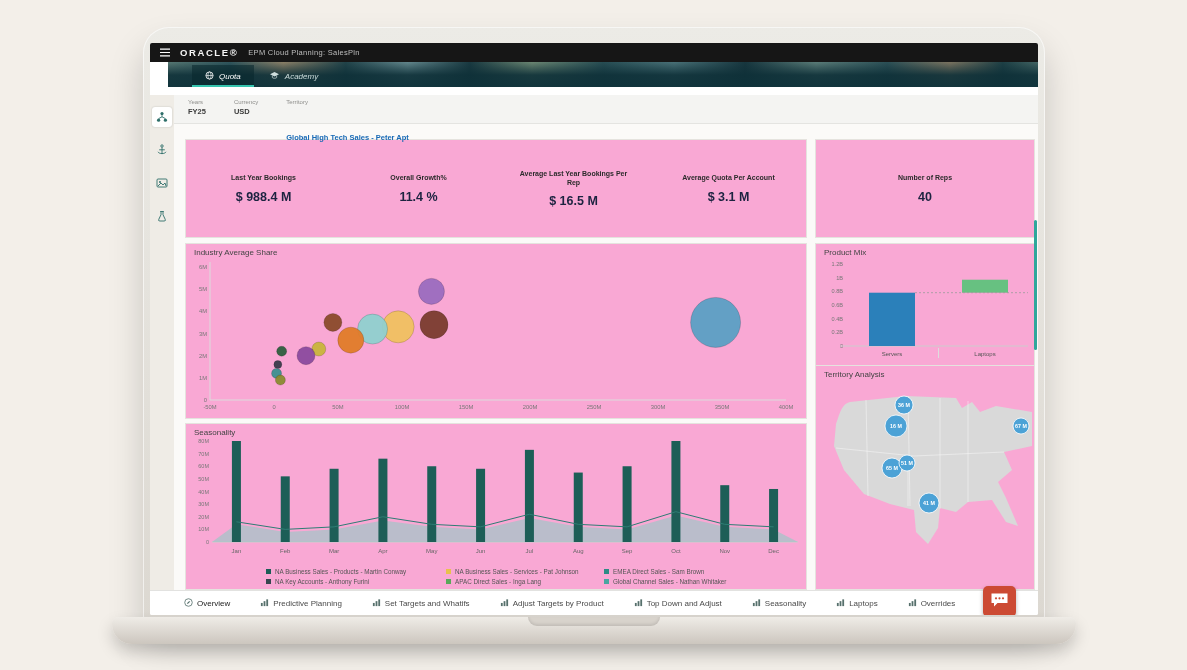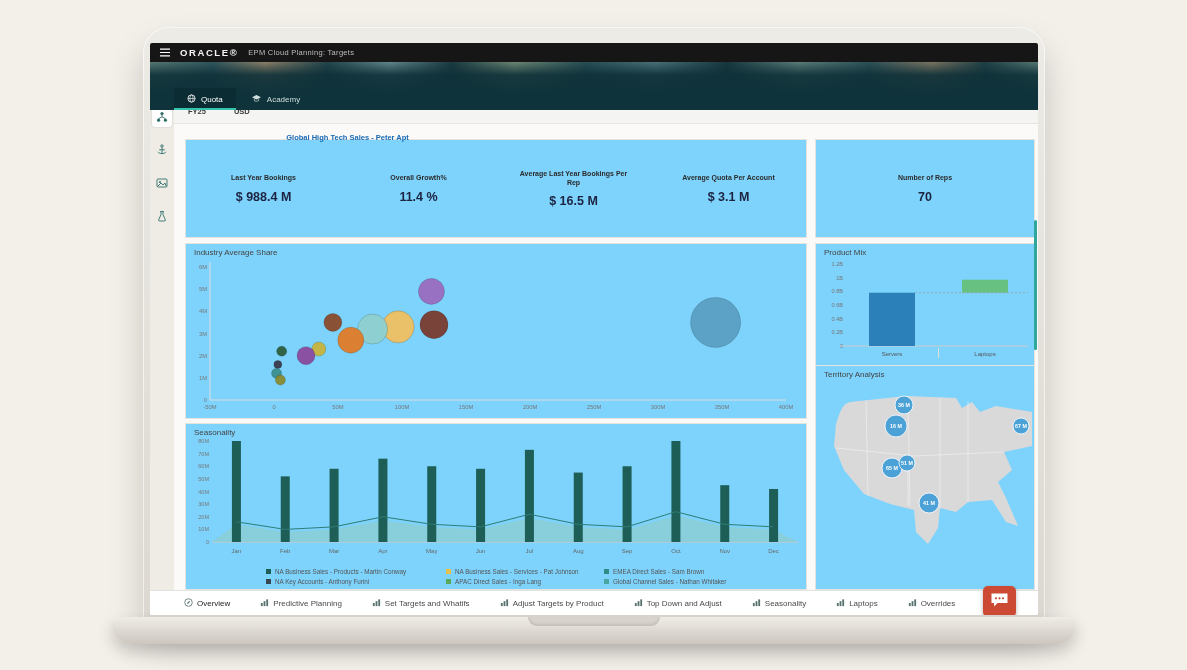--- a/index.html
+++ b/index.html
@@ -39,24 +39,25 @@
     position: absolute; left: 0; top: 0; width: 100%; height: 19px;
     background: #161616; color: #fff;
     display: flex; align-items: center; gap: 10px; padding: 1px 10px; z-index: 3;
   }
   .hamburger { display: flex; align-items: center; cursor: pointer; }
   .brand { font-size: 9.5px; font-weight: bold; letter-spacing: 1.6px; color: #f5f5f5; }
   .apptitle { font-size: 7.5px; color: #bdbdbd; letter-spacing: .3px; }
 
   
   .banner {
-    position: absolute; left: 0; top: 19px; width: 100%; height: 48px; z-index: 2;
+    position: absolute; left: 18px; top: 19px; width: 100%; height: 25px; z-index: 2;
     background:
       linear-gradient(180deg, rgba(14,48,56,.25) 0px, rgba(14,48,56,.92) 13px, #0f333b 33px),
       linear-gradient(90deg,#6f8f86 0%,#3a6168 7%,#b59a77 13%,#27494f 20%,#7fa3a8 27%,#1d3c43 34%,#8ba385 41%,#2f565c 49%,#5d868c 57%,#1a3840 65%,#74958d 73%,#355a60 81%,#a08a6d 88%,#224449 94%,#6f8f86 100%);
+    font-style: italic;
   }
   .tabs { position: absolute; left: 24px; bottom: 0; height: 22px; display: flex; gap: 2px; }
   .tab {
     display: flex; align-items: center; gap: 5px; padding: 0 13px;
     font-size: 8px; color: #cfdedd; position: relative; cursor: pointer;
   }
   .tab.active { background: rgba(8,38,44,.55); color: #ffffff; }
   .tab.active::after {
     content: ""; position: absolute; left: 0; right: 0; bottom: 0;
     height: 2px; background: #35c4ae;
@@ -77,21 +78,21 @@
   .rail { position: absolute; left: 0; top: 52px; width: 24px; bottom: 25px; background: #efece6; }
   .rail-icon {
     position: absolute; left: 2px; width: 20px; height: 20px;
     display: flex; align-items: center; justify-content: center;
     color: #2f6f6a; border-radius: 3px; cursor: pointer;
   }
   .rail-icon.active { background: #ffffff; box-shadow: 0 0 2px rgba(0,0,0,.2); }
 
   
   .content { position: absolute; left: 24px; top: 81px; right: 0; bottom: 25px; background: #fbfaf8; }
-  .panel { position: absolute; background: #7dd3fc; border: 1px solid #e5e3de; }
+  .panel { position: absolute; background: #f9a8d4; border: 1px solid #e5e3de; }
   .panel h3 { font-size: 8px; font-weight: normal; color: #444; padding: 4px 0 0 8px; }
 
   .kpi-main { left: 11px; top: 15px; width: 622px; height: 99px; display: flex; }
   .kpi {
     flex: 1; display: flex; flex-direction: column; align-items: center;
     justify-content: center; text-align: center; padding: 0 4px;
   }
   .kpi-label { font-size: 7px; font-weight: bold; color: #2b2b2b; line-height: 1.3; max-width: 112px; }
   .kpi-value { font-size: 12.5px; font-weight: bold; color: #1c2340; margin-top: 7px; }
   .kpi-side { left: 641px; top: 15px; width: 220px; height: 99px; }
@@ -144,21 +145,21 @@
 
     <div class="titlebar">
       <span class="hamburger">
         <svg width="10" height="9" viewBox="0 0 10 9">
             <path d="M0 1.2h10M0 4.5h10M0 7.8h10" stroke="#fff" stroke-width="1.2"></path>
           </svg>
       </span>
       <span class="brand">ORACLE®</span>
       <span class="apptitle">
         <span>EPM Cloud Planning:</span>
-        <span>Targets</span>
+        <span>SalesPln</span>
       </span>
     </div>
 
     <div class="banner">
       <div class="tabs" id="nav-tabs">
           <div class="tab active">
             <span><svg width="9" height="9" viewBox="0 0 10 10">
                 <circle cx="5" cy="5" r="4" fill="none" stroke="currentColor" stroke-width="0.9"></circle>
                 <ellipse cx="5" cy="5" rx="1.8" ry="4" fill="none" stroke="currentColor" stroke-width="0.7"></ellipse>
                 <line x1="1" y1="5" x2="9" y2="5" stroke="currentColor" stroke-width="0.7"></line>
@@ -237,21 +238,21 @@
           </div>
           <div class="kpi">
             <div class="kpi-label">Average Quota Per Account</div>
             <div class="kpi-value">$ 3.1 M</div>
           </div>
         </div>
 
       <div class="panel kpi-side">
         <div class="kpi" style="height:100%">
           <div class="kpi-label">Number of Reps</div>
-          <div class="kpi-value">70</div>
+          <div class="kpi-value">40</div>
         </div>
       </div>
 
       <div class="panel wallet">
         <h3>Industry Average Share</h3>
         <svg id="wallet-svg" width="616" height="158" viewBox="0 0 616 158">
             <line x1="22" y1="142" x2="598" y2="142" stroke="#dcdcdc"></line>
             <line x1="22" y1="4" x2="22" y2="142" stroke="#dcdcdc"></line>
             <text x="19" y="144" text-anchor="end" font-size="5.8" fill="#777">0</text>
             <text x="19" y="121.83333333333334" text-anchor="end" font-size="5.8" fill="#777">1M</text>

